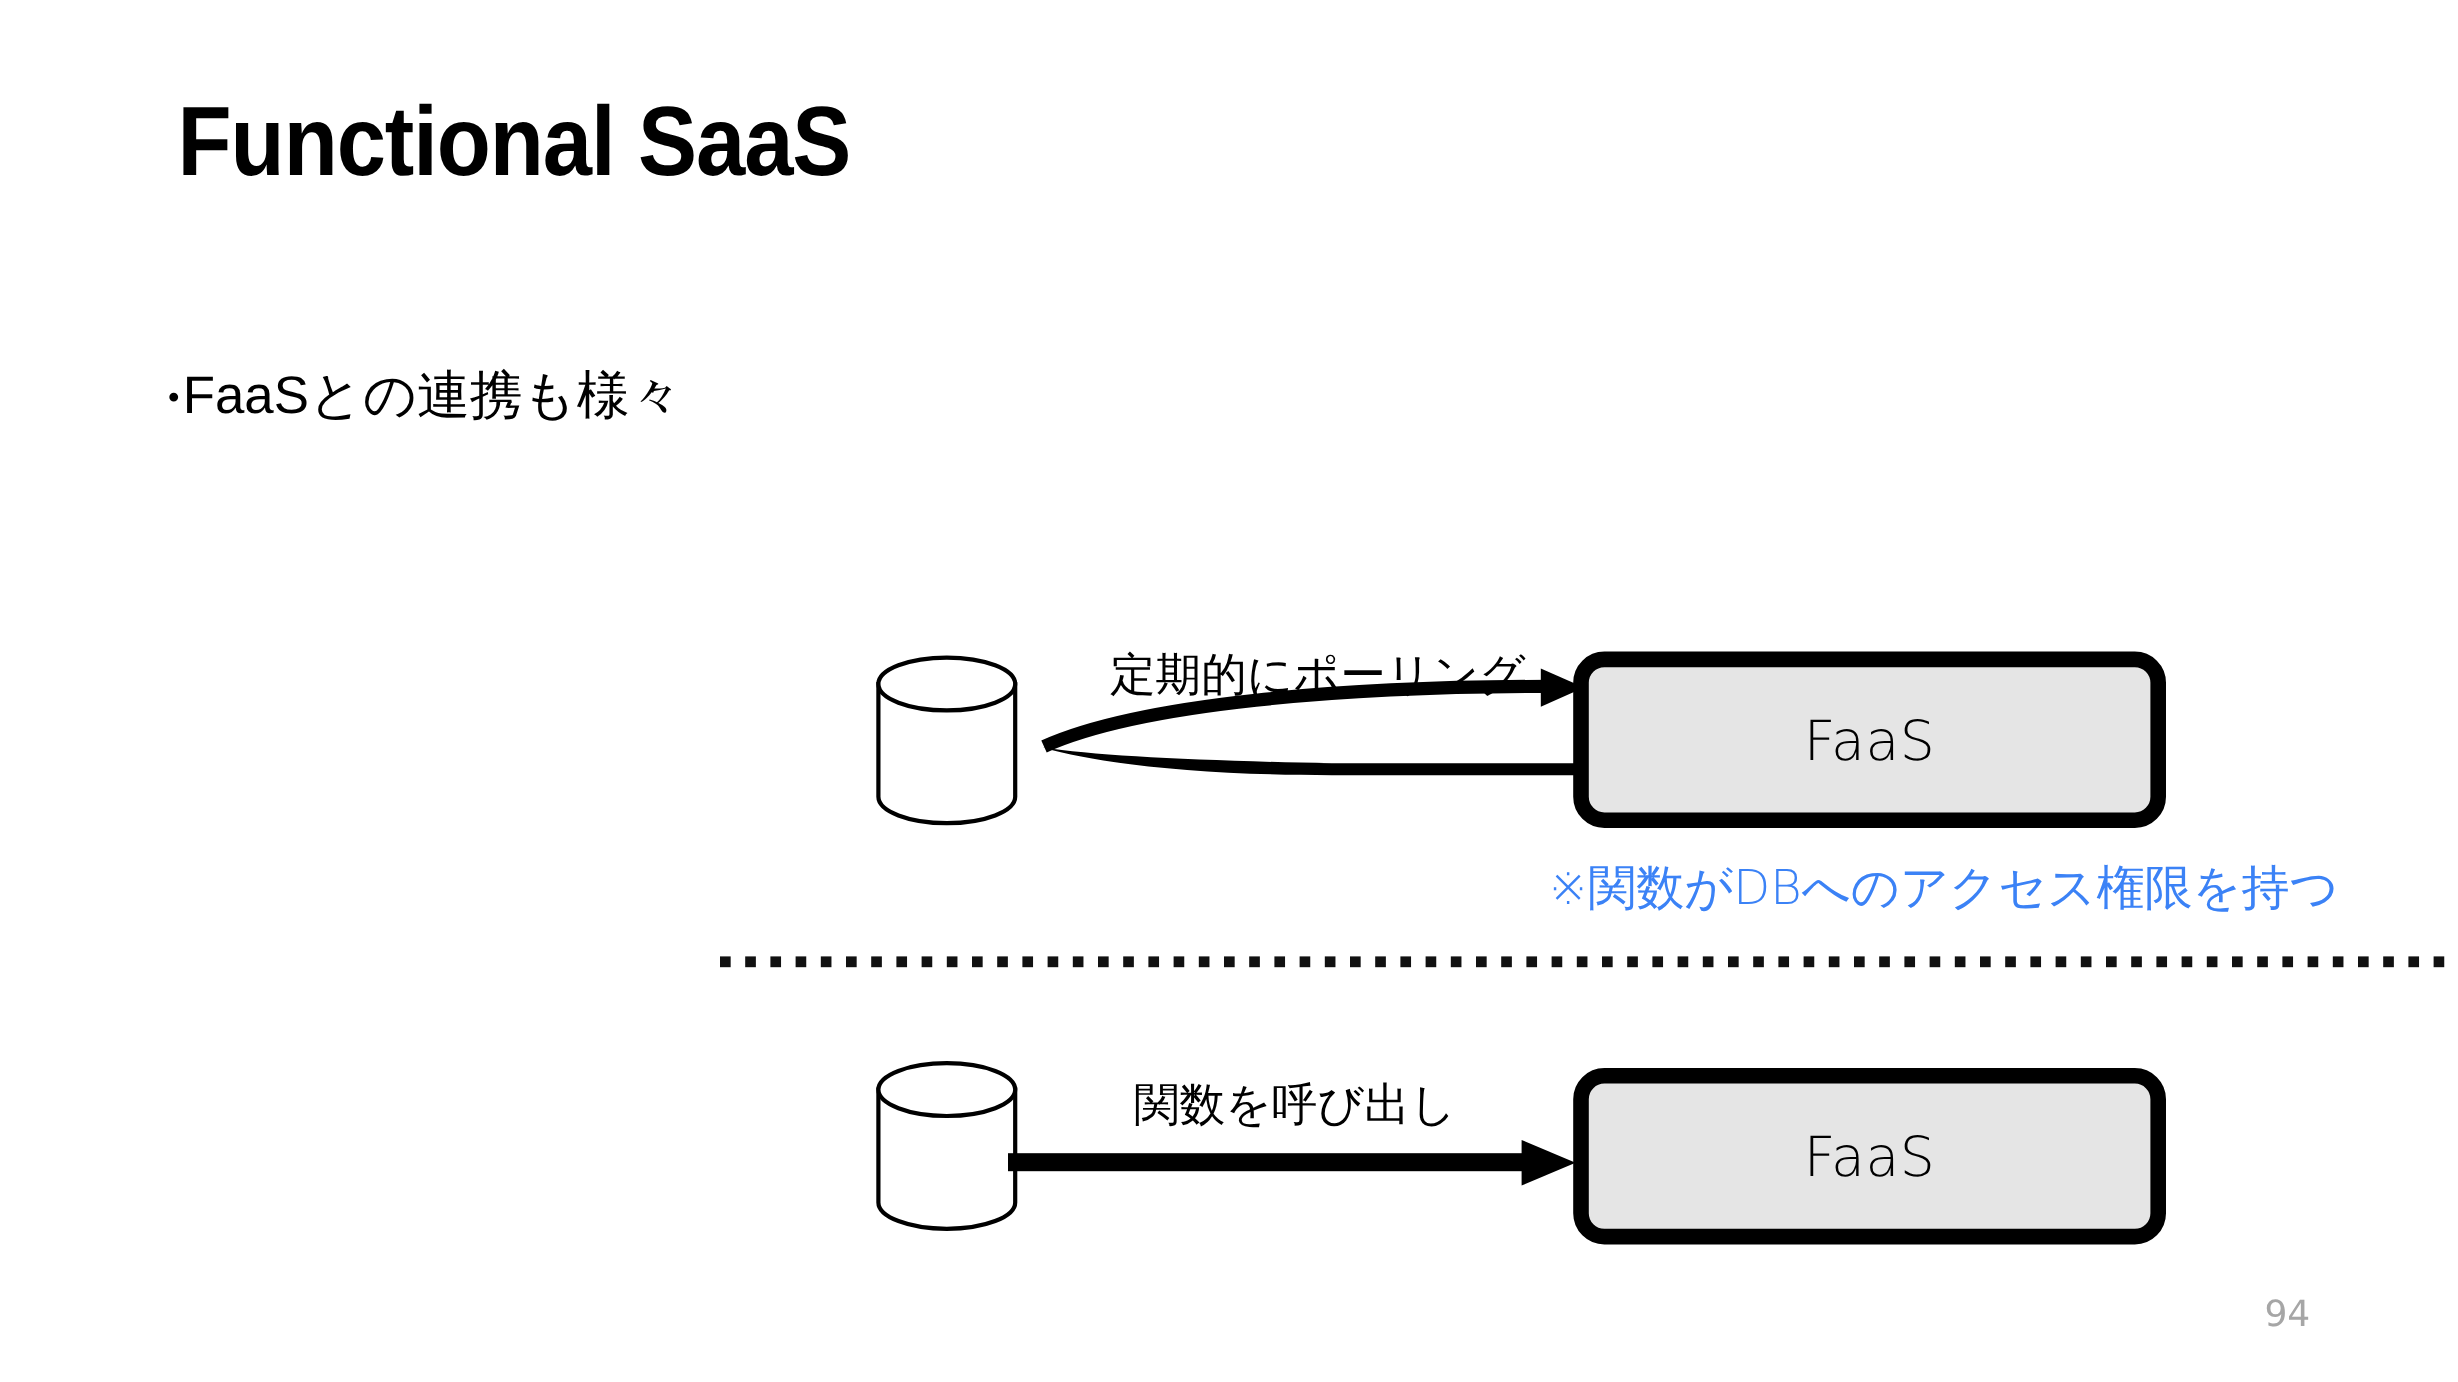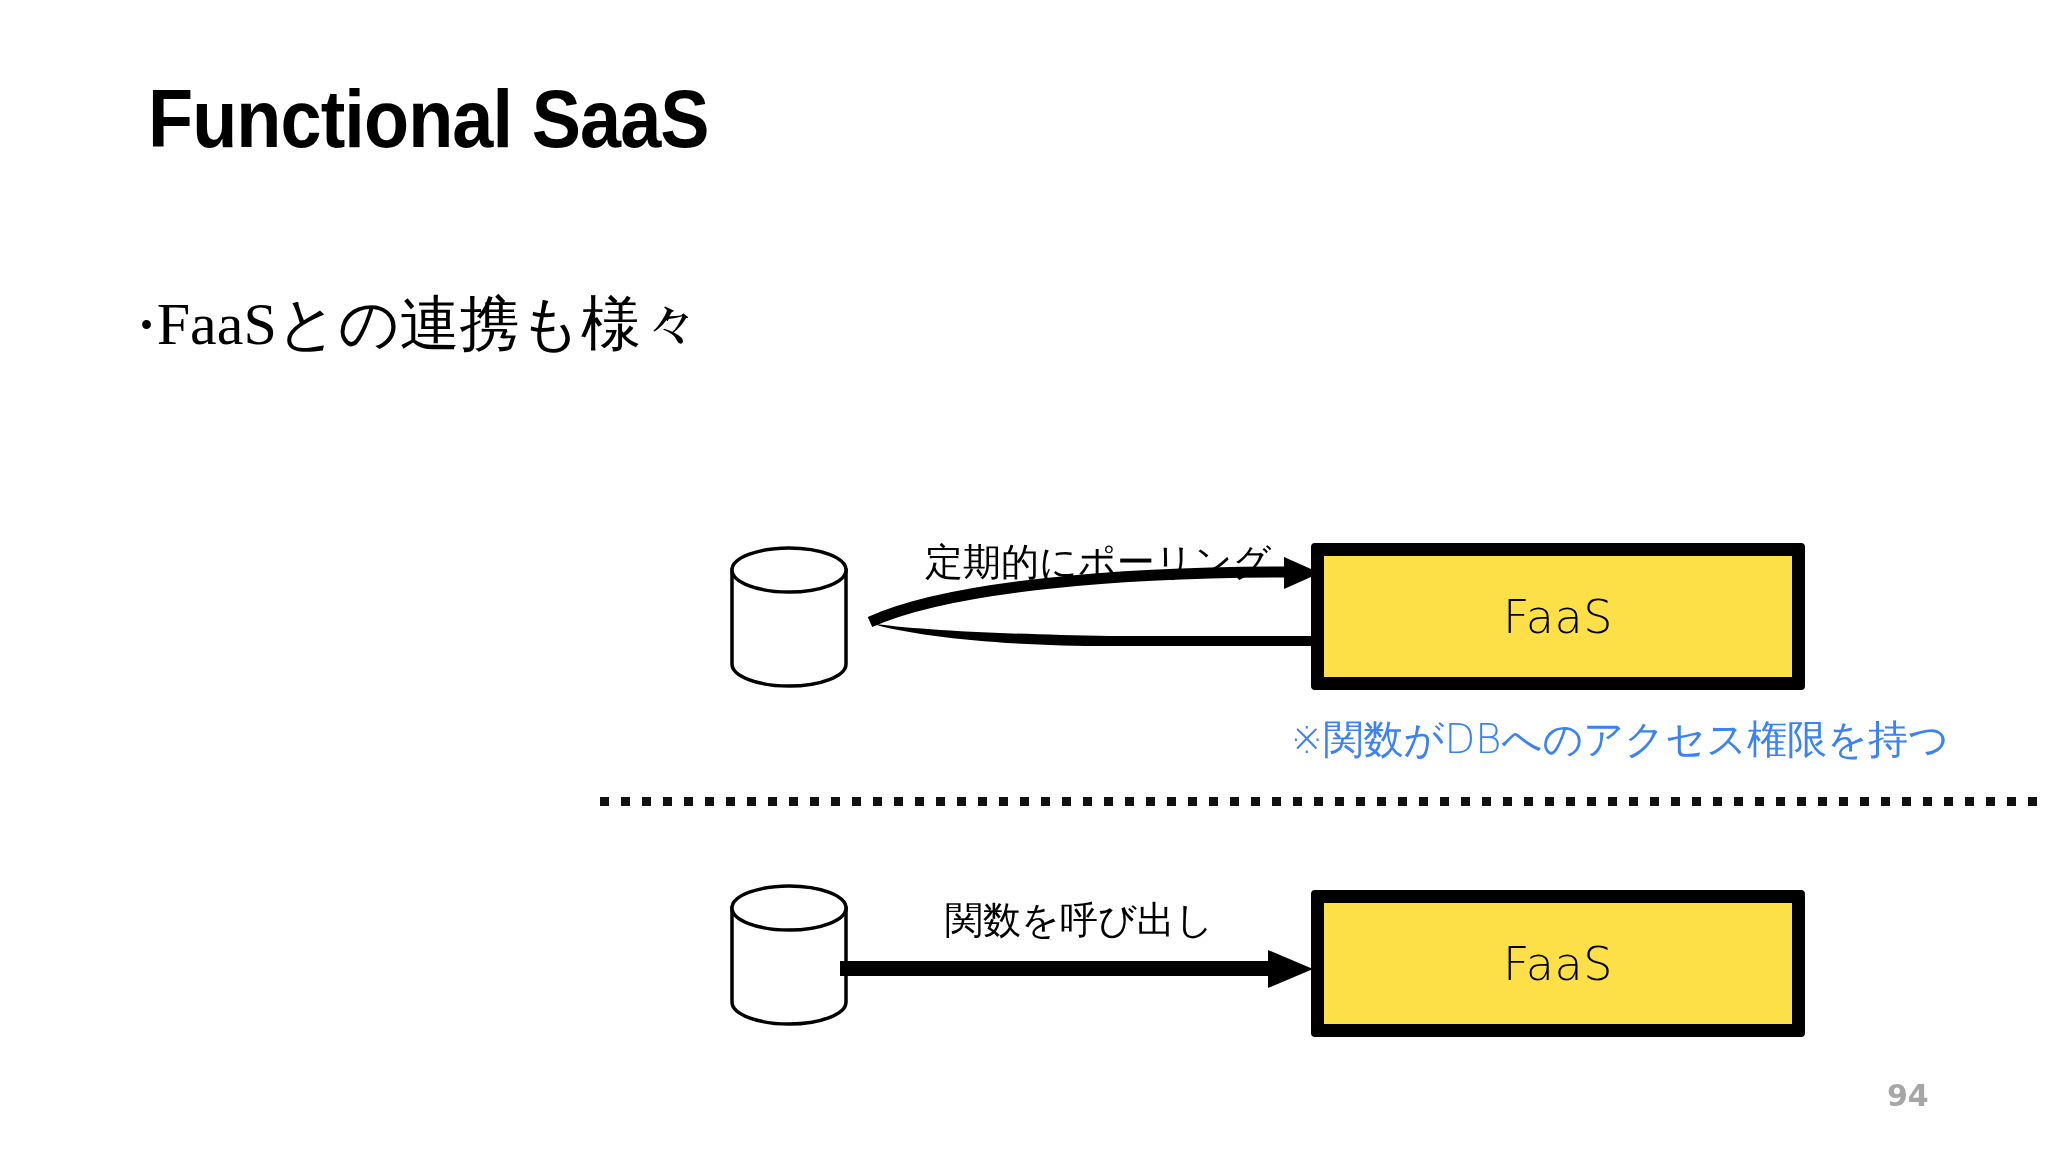--- a/index.html
+++ b/index.html
@@ -32,26 +32,26 @@
     transform: scaleX(0.90);
     transform-origin: left top;
     white-space: nowrap;
     color: #000000;
   }
 
   
   .bullet-l1 {
     position: absolute;
     left: 140px;
-    top: 293px;
-    font-size: 60px;
+    top: 307px;
+    font-size: 44px;
     line-height: 1.05;
     white-space: nowrap;
     font-weight: 300;
-    font-family: Liberation Serif, serif;
+    font-family: Liberation Sans, sans-serif;
   }
   .bullet-l2 {
     position: absolute;
     left: 215px;
     top: 400px;
     font-size: 54px;
     line-height: 1.05;
     white-space: nowrap;
     font-weight: 300;
     font-family: "DejaVu Sans", "Liberation Sans", sans-serif;
@@ -63,22 +63,22 @@
     margin-right: 0.10em;
   }
 
   
   .diagram {
     position: absolute;
   }
   .faas-box {
     position: absolute;
     border: 13px solid #000000;
-    border-radius: 4px;
-    background: #fde047;
+    border-radius: 26px;
+    background: #e5e5e5;
     box-sizing: border-box;
     display: flex;
     align-items: center;
     justify-content: center;
   }
   .faas-label {
     font-size: 46px;
     font-weight: 300;
     font-family: "DejaVu Sans", "Liberation Sans", sans-serif;
     color: #000000;
@@ -117,21 +117,21 @@
   }
 
   
   #page-number {
     position: absolute;
     left: 1887px;
     top: 1078px;
     font-size: 30px;
     color: #a6a6a6;
     font-family: "DejaVu Sans", "Liberation Sans", sans-serif;
-    font-weight: 700;
+    font-weight: 400;
   }
 
   svg { display: block; overflow: visible; }
 </style>
 </head>
 <body>
 
 <div id="slide">
 
   <div id="slide-title">Functional SaaS</div>

